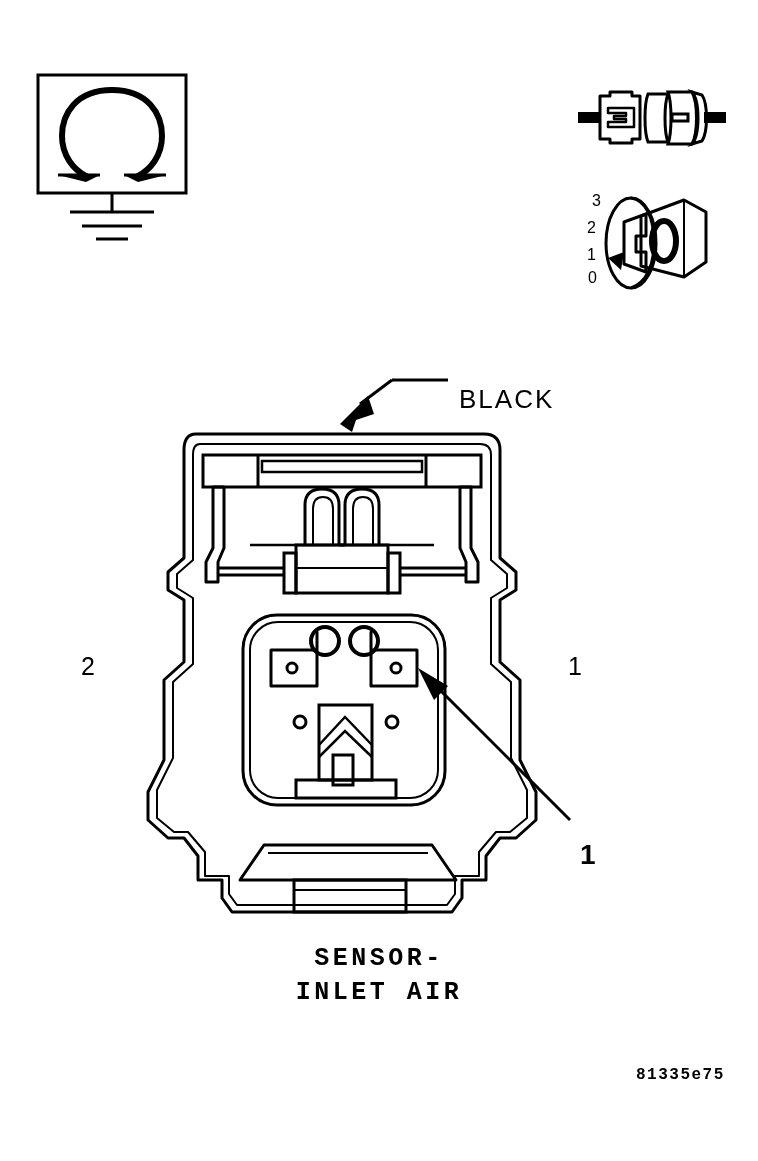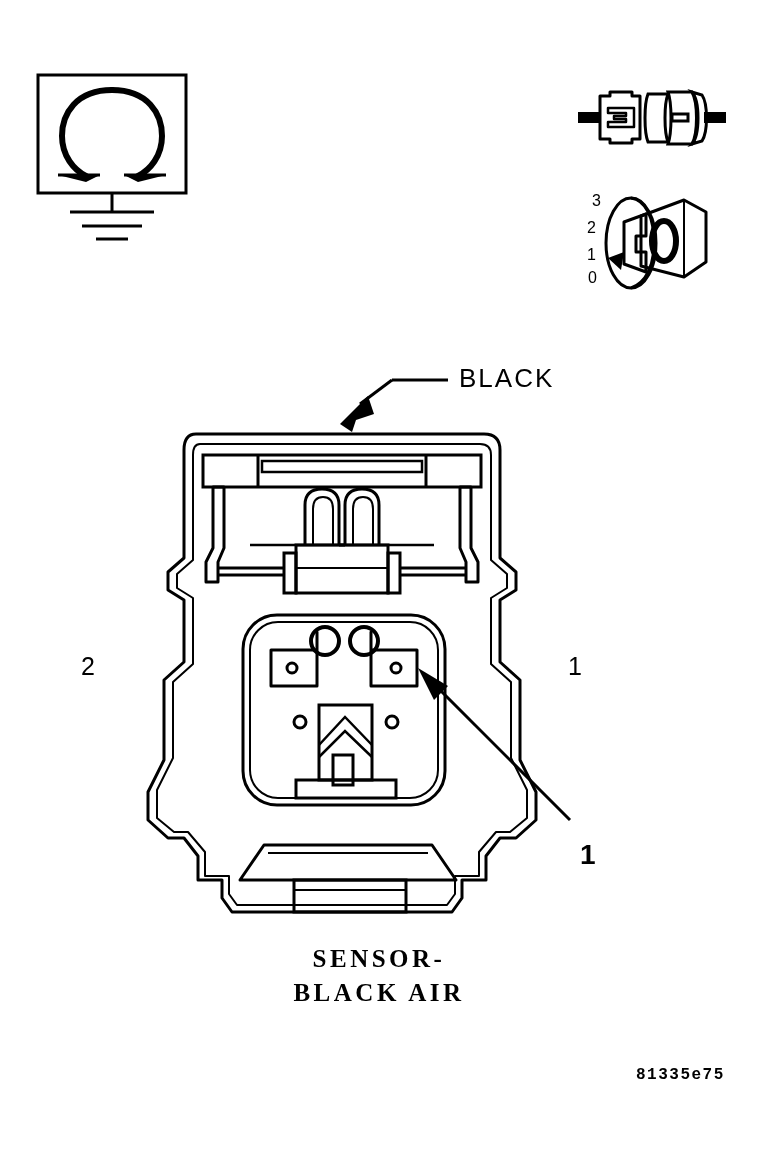--- a/index.html
+++ b/index.html
@@ -28,21 +28,21 @@
     display: block;
   }
   .txt {
     position: absolute;
     white-space: pre;
     color: #000000;
   }
   
   #label-black {
     left: 459px;
-    top: 363px;
+    top: 384px;
     font-family: "Liberation Sans", sans-serif;
     font-size: 26px;
     font-weight: normal;
     letter-spacing: 2px;
   }
   
   .cavity-num {
     font-family: "Liberation Sans", sans-serif;
     font-size: 25px;
     font-weight: normal;
@@ -69,21 +69,21 @@
   #rot-num-0 { left: 588px; top: 269px; }
   
   #title-block {
     position: absolute;
     left: 0;
     top: 942px;
     width: 758px;
     text-align: center;
   }
   .title-line {
-    font-family: Liberation Serif, serif;
+    font-family: Liberation Mono, monospace;
     font-size: 25px;
     font-weight: bold;
     letter-spacing: 3.5px;
     line-height: 34px;
     color: #000000;
     white-space: pre;
   }
   
   #drawing-id {
     left: 636px;
@@ -316,18 +316,18 @@
 
   <div class="txt" id="callout-1">1</div>
 
   <div class="txt rot-num" id="rot-num-3">3</div>
   <div class="txt rot-num" id="rot-num-2">2</div>
   <div class="txt rot-num" id="rot-num-1">1</div>
   <div class="txt rot-num" id="rot-num-0">0</div>
 
   <div id="title-block">
     <div class="title-line">SENSOR-</div>
-    <div class="title-line">BLACK AIR</div>
+    <div class="title-line">INLET AIR</div>
   </div>
 
   <div class="txt" id="drawing-id">81335e75</div>
 
 </div>
 
 </body></html>

